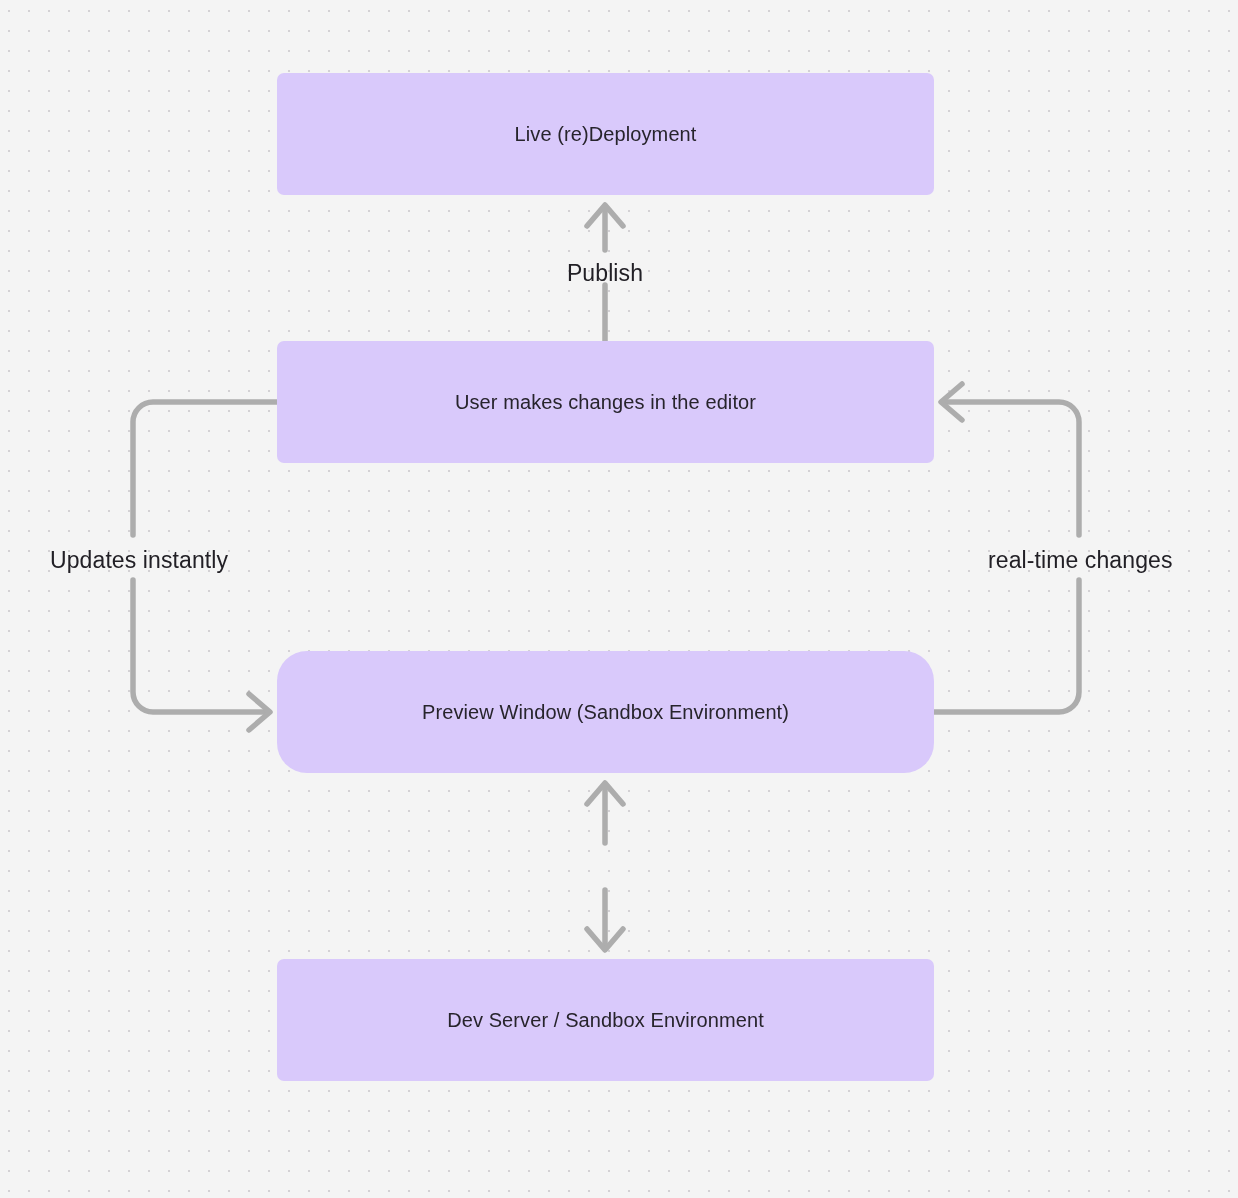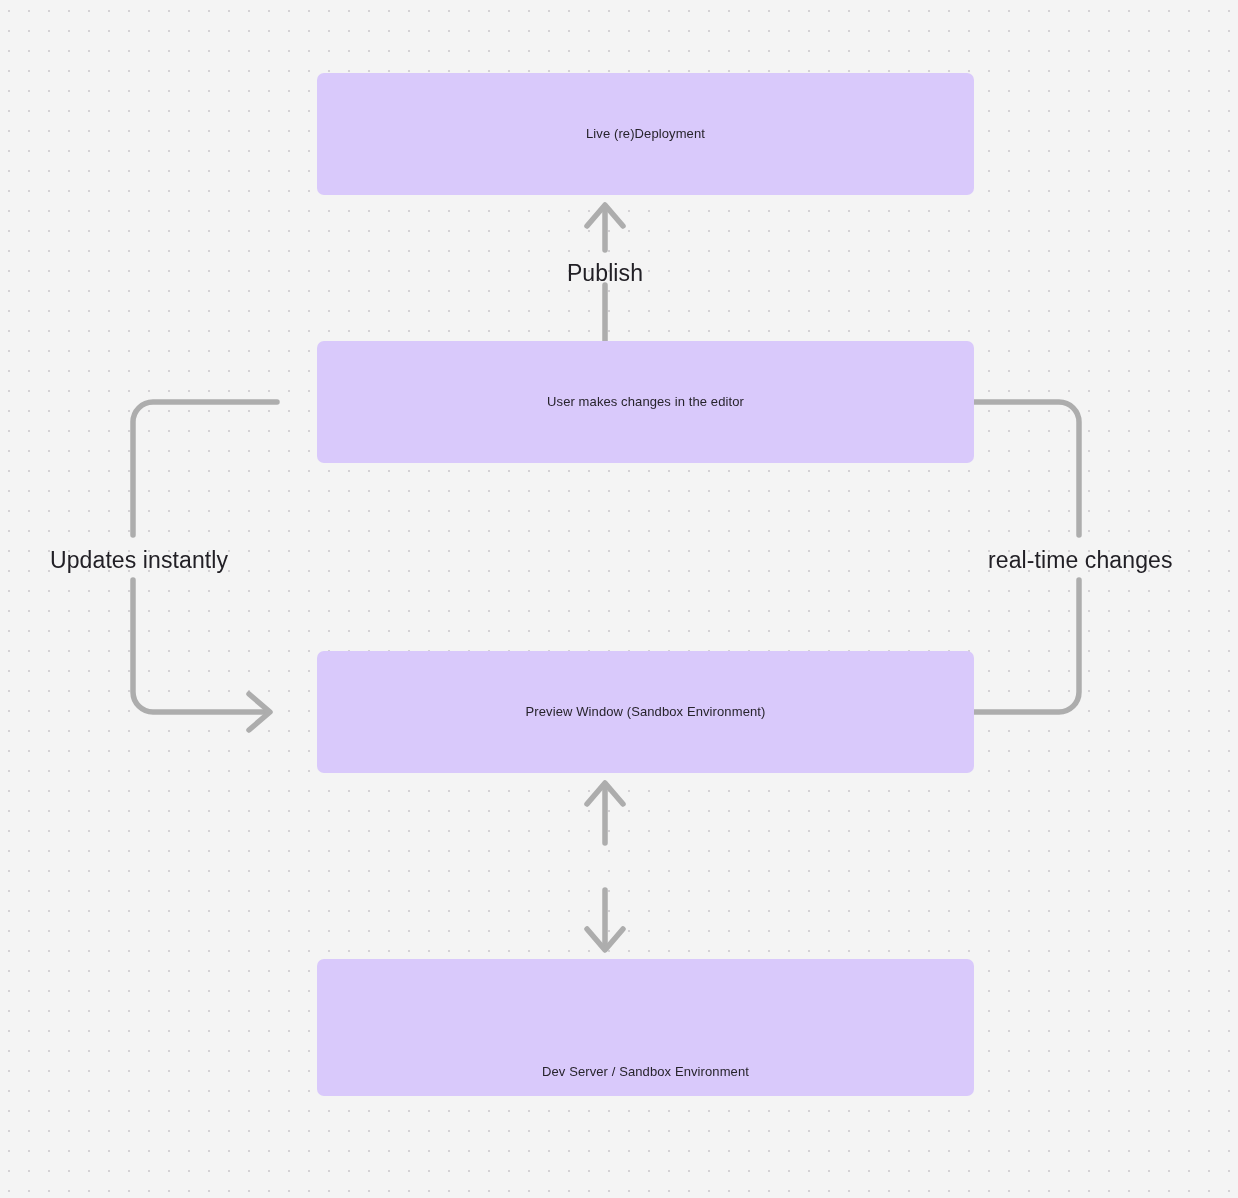--- a/index.html
+++ b/index.html
@@ -35,26 +35,25 @@
 
   .node {
     position: absolute;
     box-sizing: border-box;
     background-color: #d9c9fb;
     border-radius: 7px;
     display: flex;
     align-items: center;
     justify-content: center;
     color: #27242c;
-    font-size: 13px;
+    font-size: 20px;
     letter-spacing: 0.1px;
     line-height: 1.25;
     text-align: center;
-    padding: 16px 18px;
-    margin-left: 40px;
+    padding: 0 18px;
   }
 
   .edge-label {
     position: absolute;
     color: #222026;
     font-size: 23px;
     letter-spacing: 0.1px;
     white-space: nowrap;
     line-height: 1;
   }
@@ -96,25 +95,25 @@
   </svg>
 
   <div class="node" style="left:277px; top:73px; width:657px; height:122px;">
     <span>Live (re)Deployment</span>
   </div>
 
   <div class="node" style="left:277px; top:341px; width:657px; height:122px;">
     <span>User makes changes in the editor</span>
   </div>
 
-  <div class="node" style="left:277px; top:651px; width:657px; height:122px;">
+  <div class="node" style="left:277px; top:651px; width:657px; height:122px;border-radius:30px;">
     <span>Preview Window (Sandbox Environment)</span>
   </div>
 
-  <div class="node" style="left:277px; top:959px; width:657px; height:137px;align-items:flex-end;">
+  <div class="node" style="left:277px; top:959px; width:657px; height:122px;">
     <span>Dev Server / Sandbox Environment</span>
   </div>
 
   <div class="edge-label center-x" style="left:605px; top:262px;">Publish</div>
 
   <div class="edge-label" style="left:50px; top:549px;">Updates instantly</div>
 
   <div class="edge-label" style="left:988px; top:549px;">real-time changes</div>
 
 

